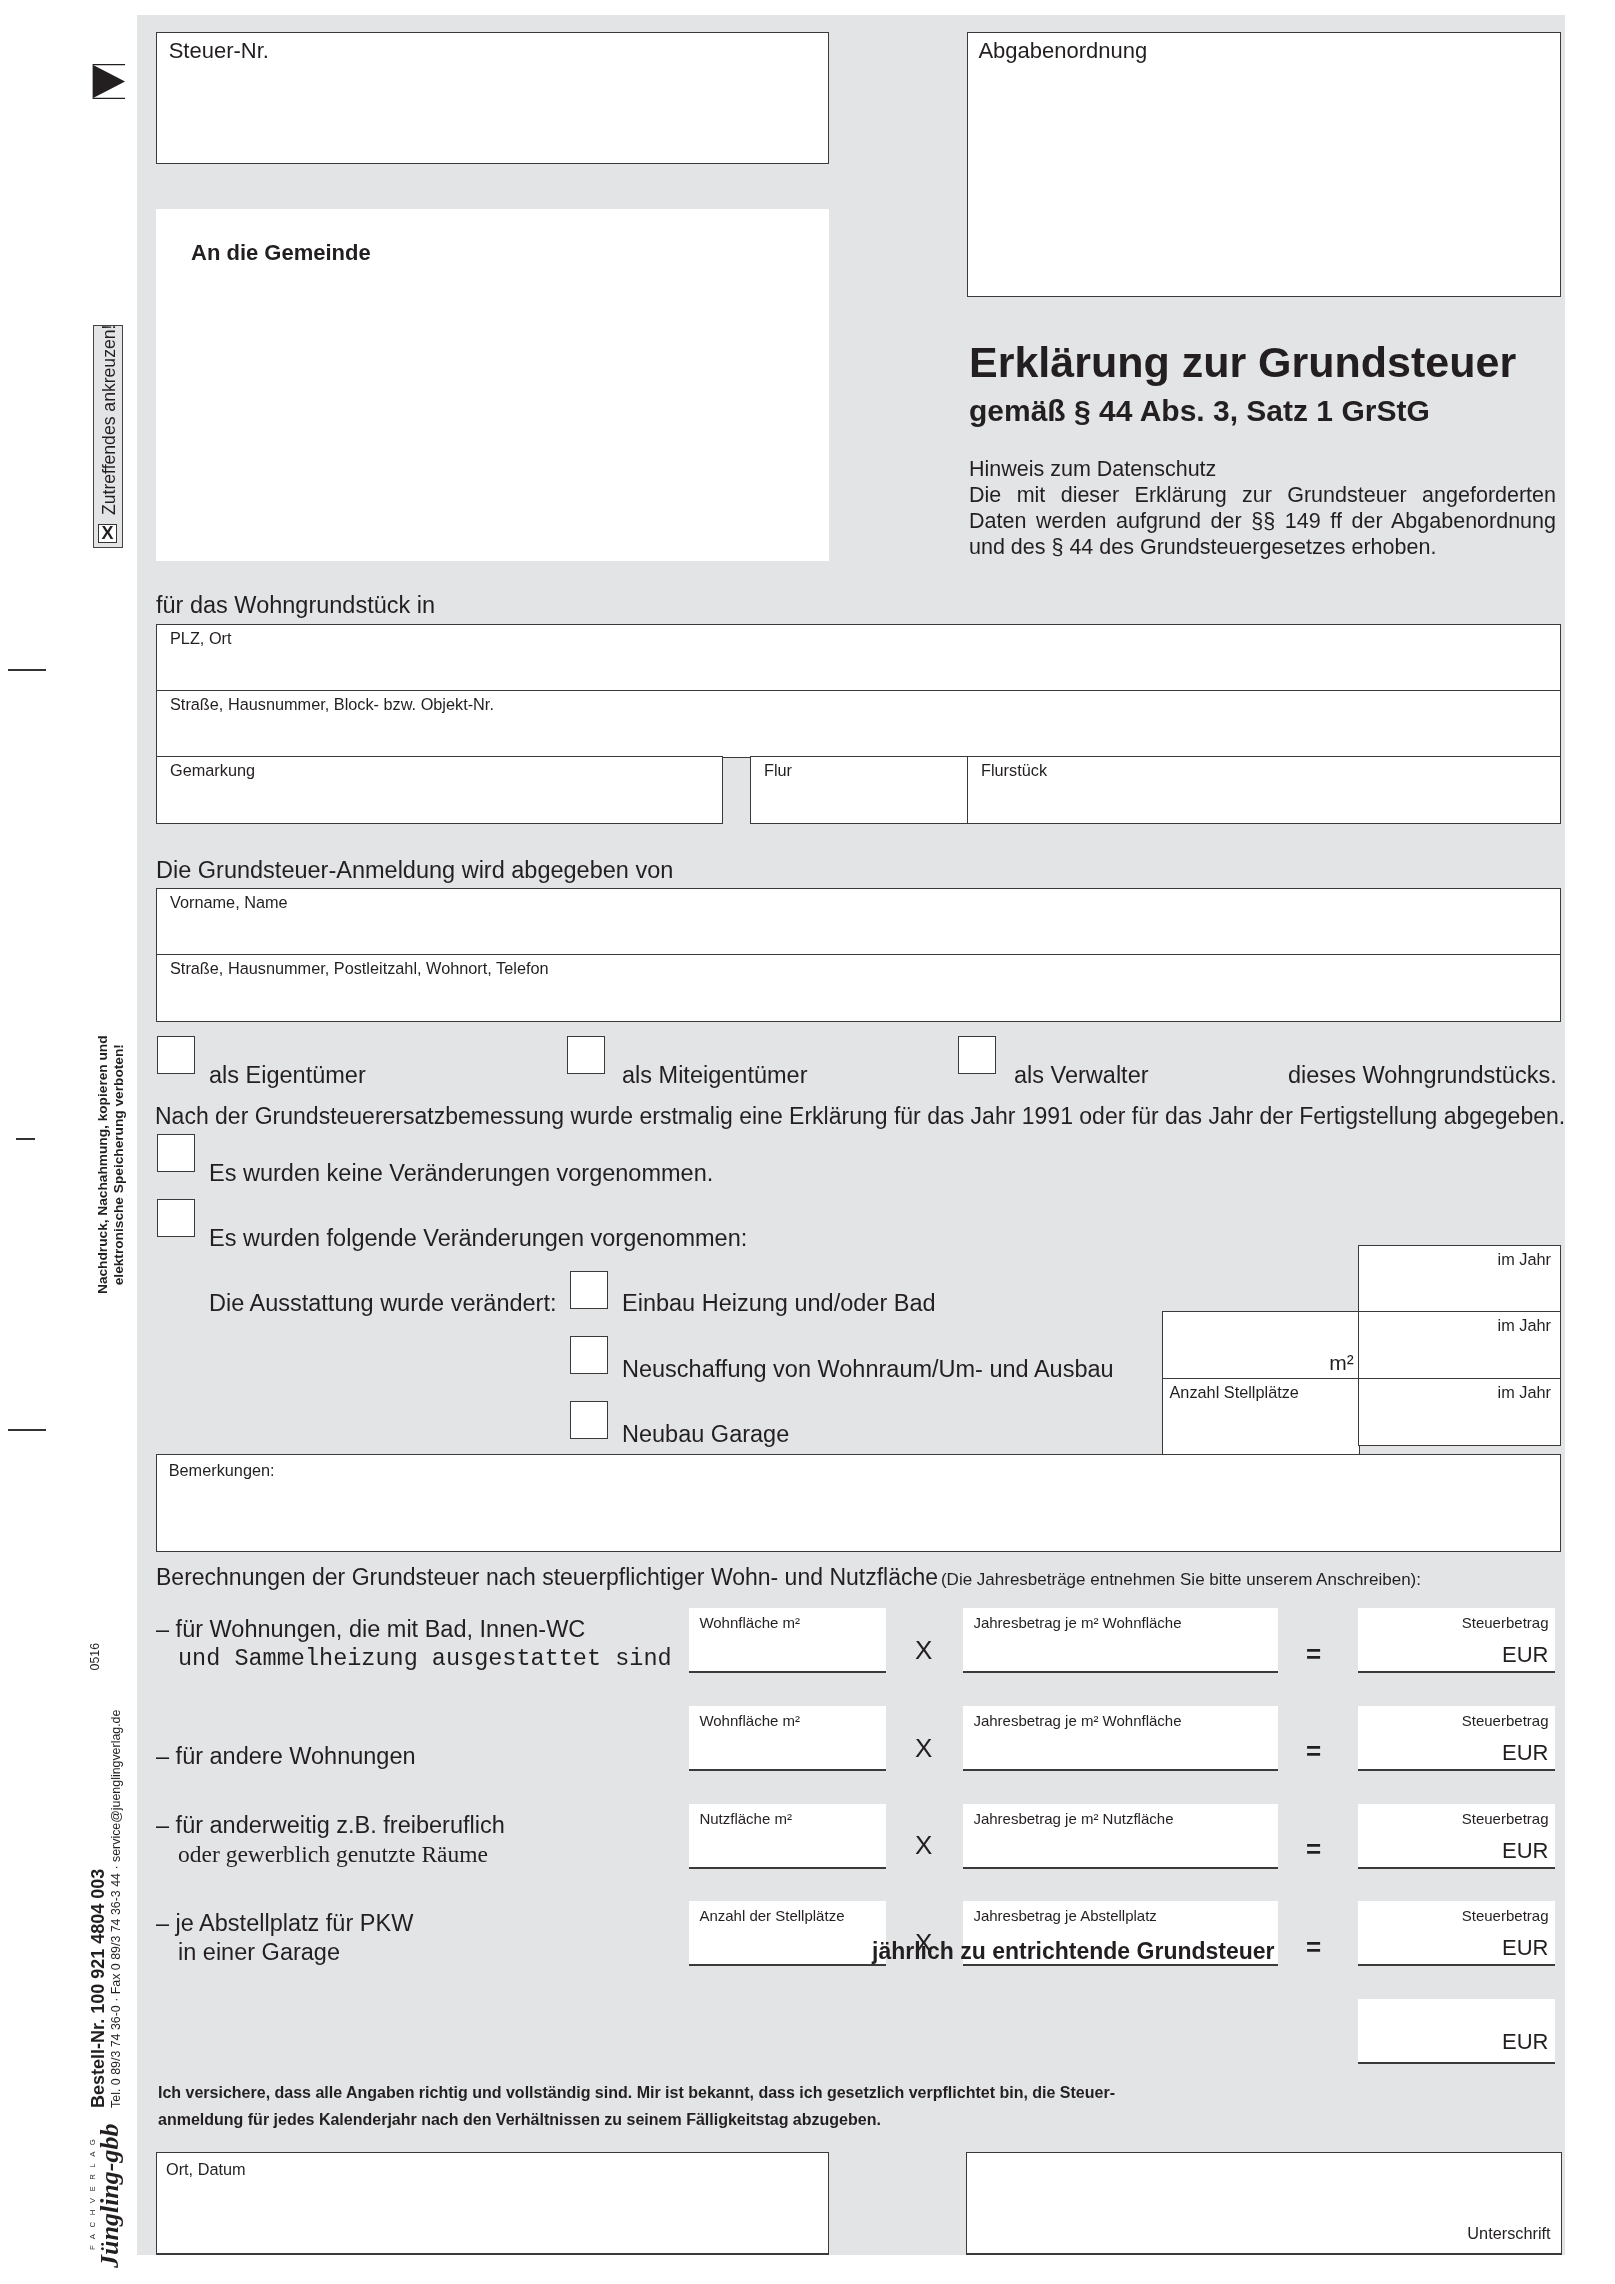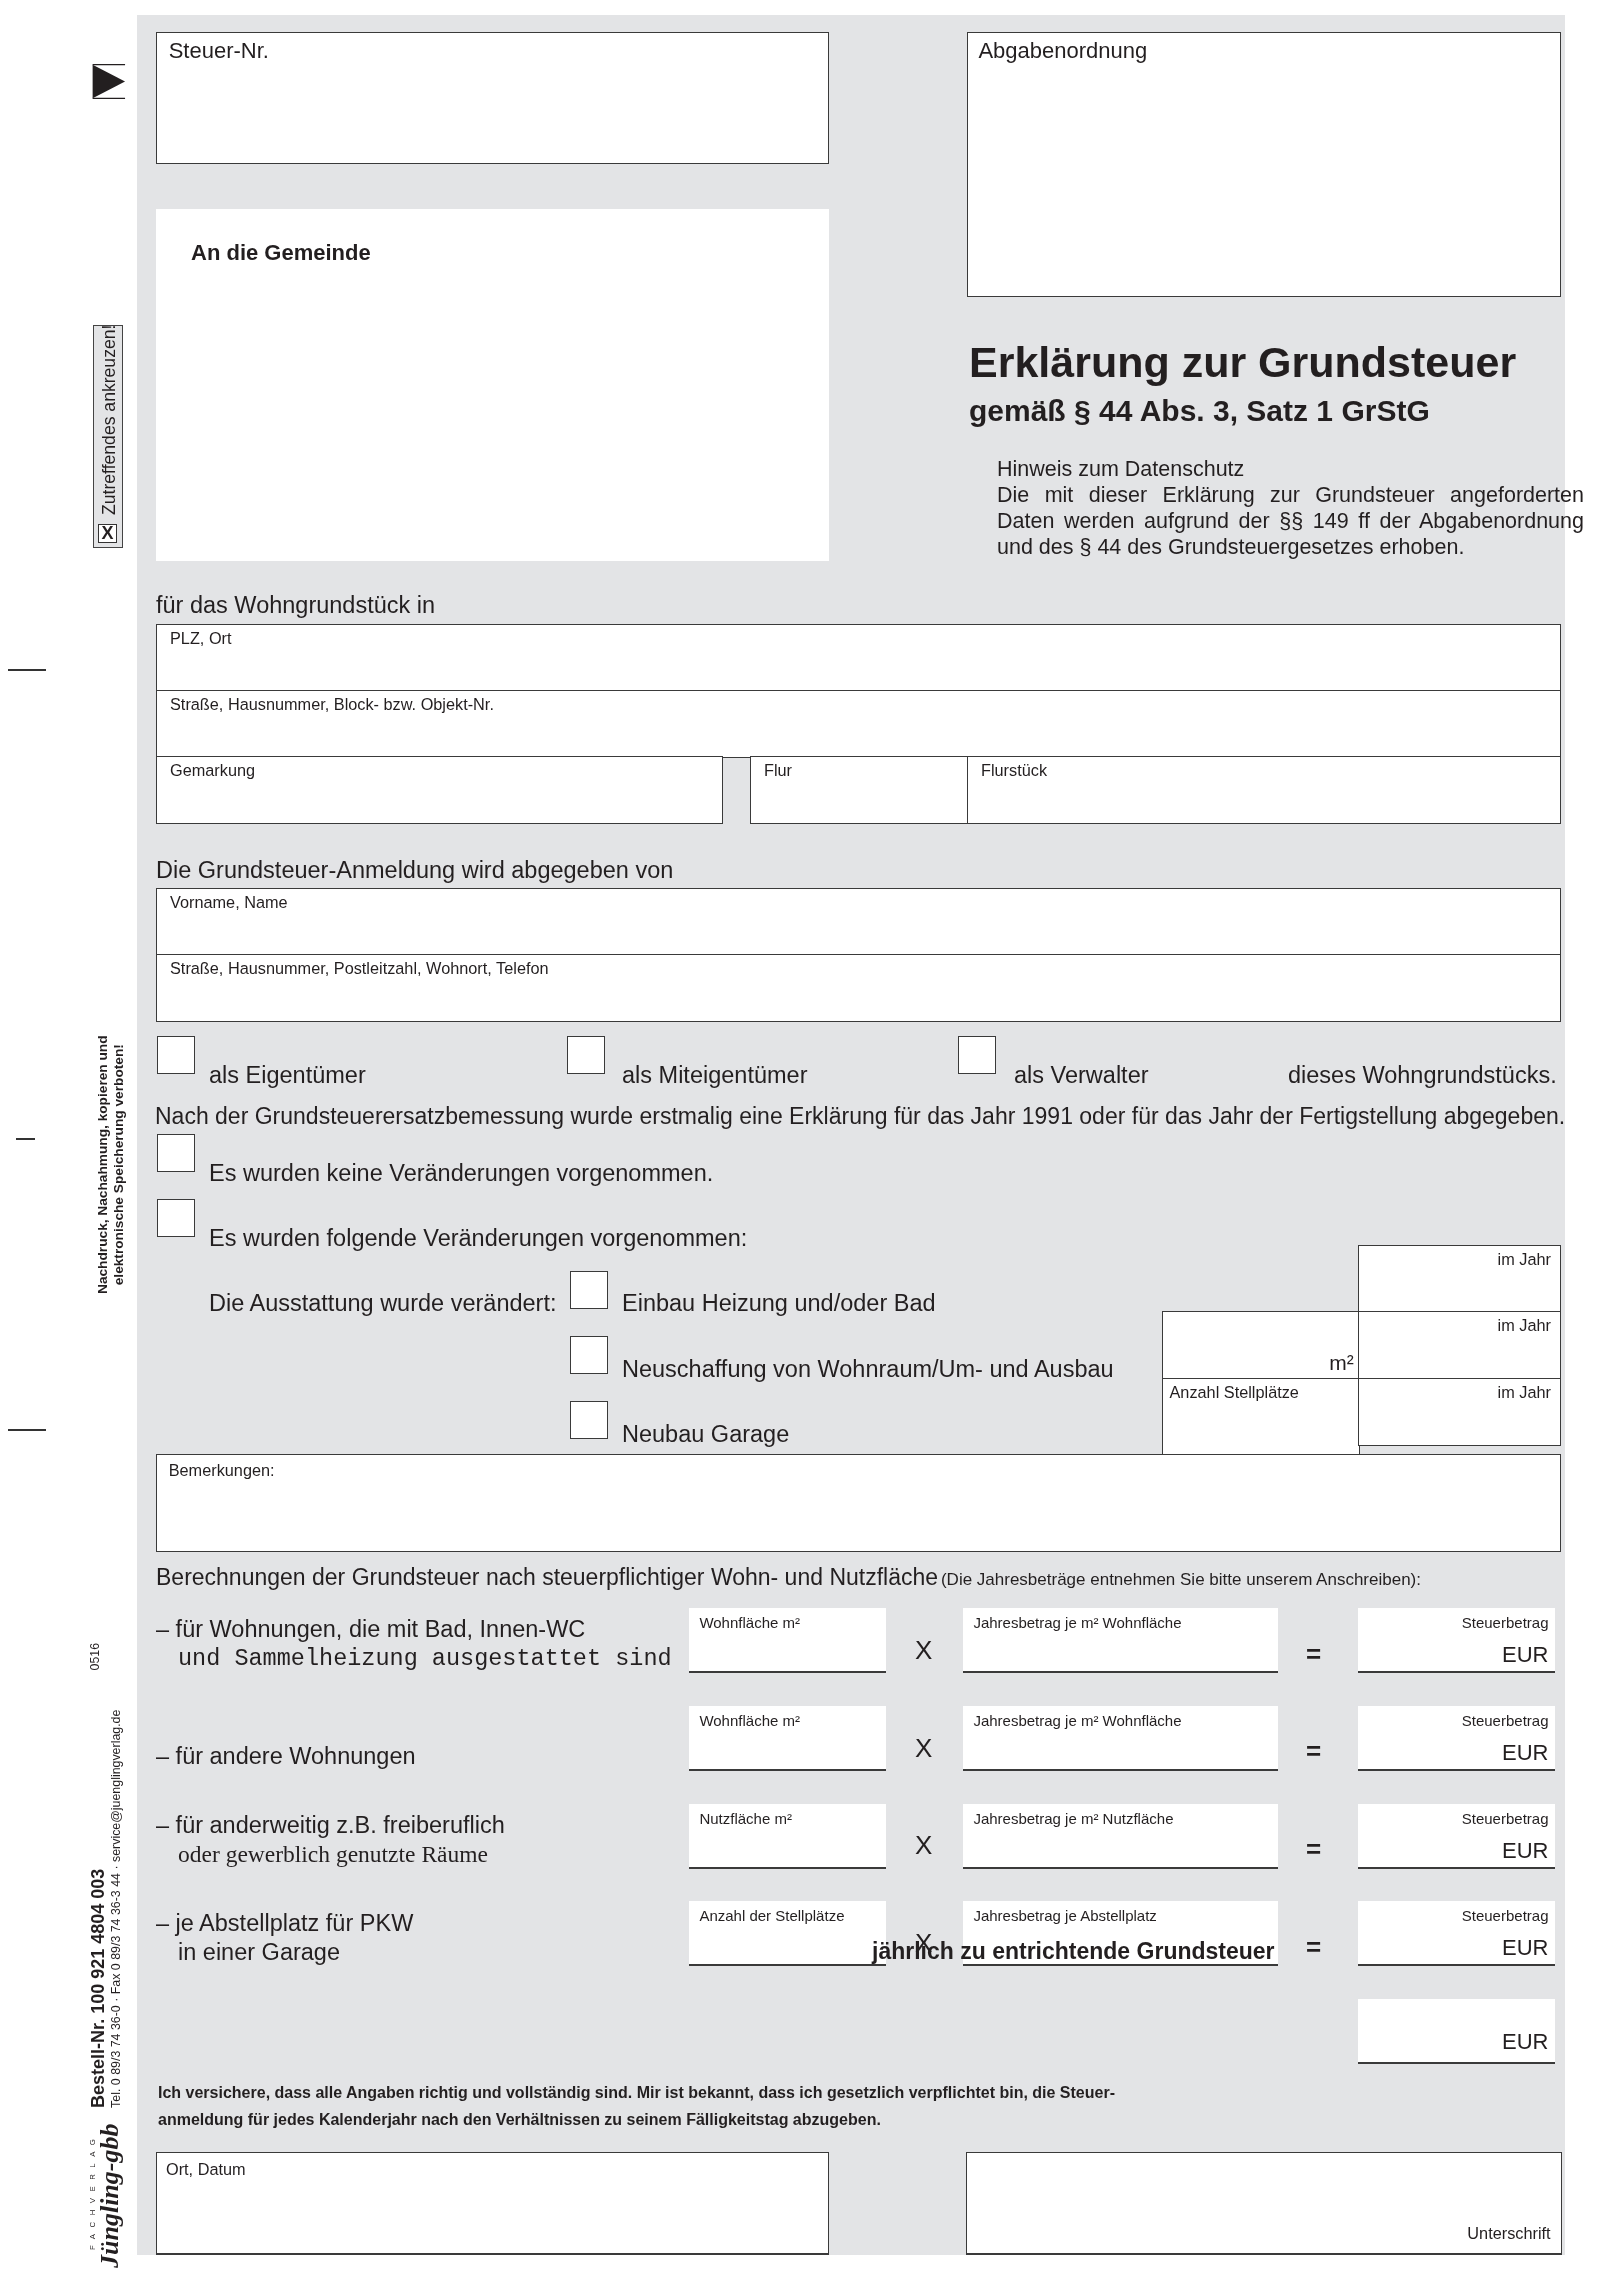--- a/index.html
+++ b/index.html
@@ -9,21 +9,21 @@
   .panel { left:137px; top:15px; width:1428px; height:2240px; background:#e3e4e6; }
   .box { position:absolute; background:#ffffff; border:1.3px solid #3a3a3a; box-sizing:border-box; }
   .box-open { position:absolute; background:#ffffff; border-bottom:2px solid #3a3a3a; box-sizing:border-box; }
   .lbl-s { position:absolute; font-size:16.3px; line-height:1; white-space:nowrap; }
   .lbl-m { position:absolute; font-size:22px; line-height:1; white-space:nowrap; }
   .lbl-l { position:absolute; font-size:23.5px; line-height:1.2; white-space:nowrap; }
   .chk { position:absolute; width:38px; height:38px; background:#fff; border:1.3px solid #3a3a3a; box-sizing:border-box; }
   .fold { position:absolute; height:2px; background:#333; }
   .title1 { left:969px; top:338px; font-size:43px; font-weight:bold; }
   .title2 { left:969px; top:394px; font-size:30px; font-weight:bold; }
-  .privacy { left:969px; top:456px; width:587px; font-size:21.5px; line-height:26px; white-space:normal; text-align:justify;margin-left:28px; }
+  .privacy { left:969px; top:456px; width:587px; font-size:21.5px; line-height:26px; white-space:normal; text-align:justify; }
   .bold { font-weight:bold; }
   .vert { position:absolute; transform-origin:0 0; transform:rotate(-90deg); white-space:nowrap; }
   .op { position:absolute; font-size:26px; }
 </style>
 </head>
 <body>
 
 <svg class="abs" style="left:91px;top:64px;" width="37" height="35" viewBox="0 0 56 54">
   <line x1="2" y1="1" x2="52" y2="1" stroke="#231f20" stroke-width="2"></line>
   <line x1="2" y1="53" x2="52" y2="53" stroke="#231f20" stroke-width="2"></line>

